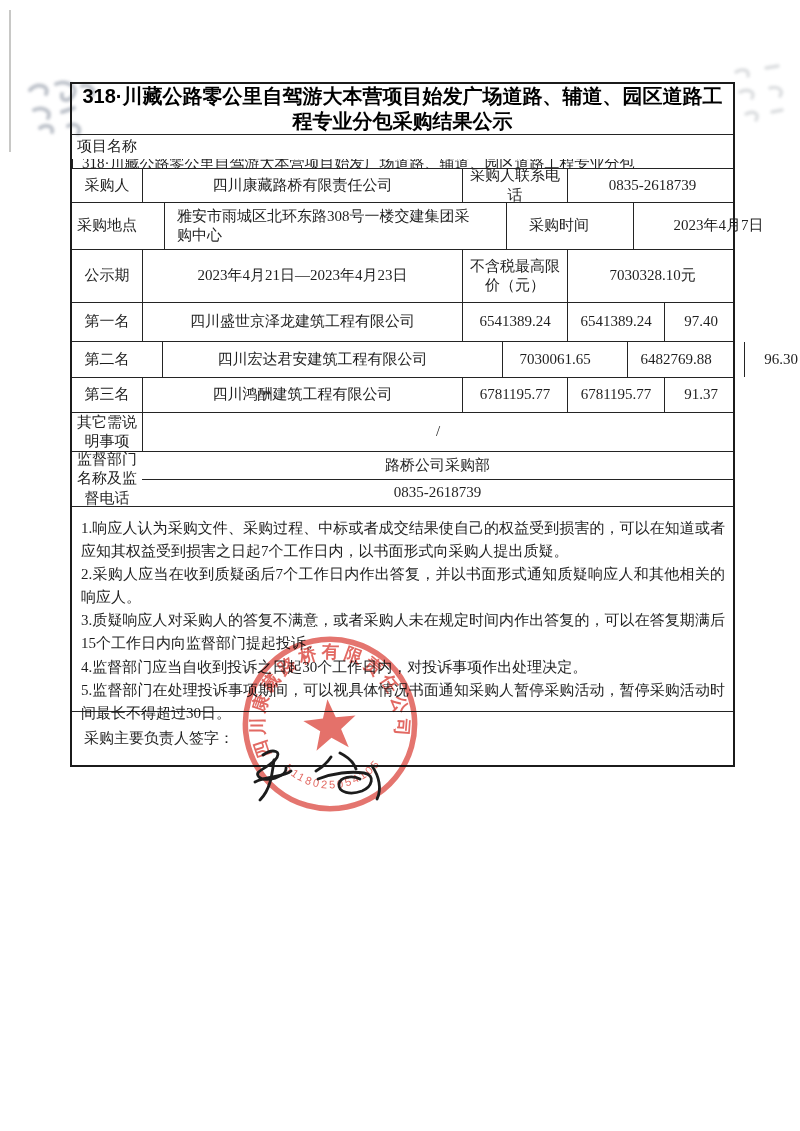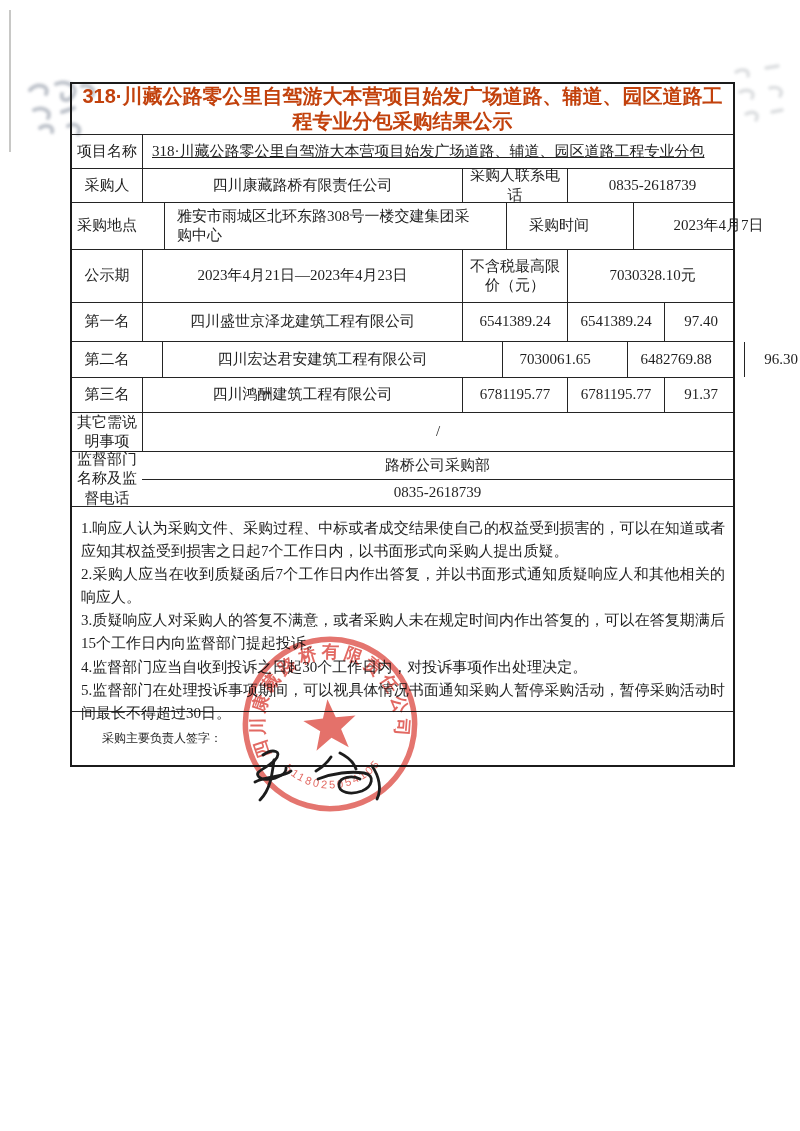--- a/index.html
+++ b/index.html
@@ -31,51 +31,51 @@
   .cell + .cell{border-left:1.5px solid #242424;}
   .c-label{width:70px;flex:none;}
   .c-main{width:320px;flex:none;}
   .c-mid{width:105px;flex:none;}
   .c-last{width:170px;flex:none;}
   .c-final{width:97px;flex:none;}
   .c-score{width:73px;flex:none;}
   .c-span{flex:1;}
   .left{justify-content:flex-start;text-align:left;}
   .r-title{height:50px;}
-  .r-proj{height:34px;}
+  .r-proj{height:34px;flex-direction:column;}
   .r-purch{height:34px;}
   .r-loc{height:47px;gap:22px;}
   .r-pub{height:53px;}
   .r-chead{height:39px;}
   .r-c1{height:39px;}
   .r-c2{height:36px;gap:20px;}
   .r-c3{height:35px;}
   .r-other{height:39px;}
   .r-superv{height:55px;}
   .r-objection{height:205px;}
   .r-sign{height:54px;}
   .title-cell{
     flex:1;
     font-family:"Liberation Sans","DejaVu Sans",sans-serif;
     font-weight:bold;font-size:20px;line-height:1.25;
     padding:12px 8px;
-    color:#c2410c;
+    color:#000000;
   }
   .stack{flex:1;display:flex;flex-direction:column;}
   .stack .sub{flex:1;display:flex;align-items:center;justify-content:center;font-size:15px;}
   .stack .sub:first-child{border-bottom:1.5px solid #242424;}
   .objection-text{
     flex:1;
     display:block;
     padding:10px 8px 6px 9px;
     font-size:15px;line-height:1.54;
     text-align:justify;
   }
   .objection-text p{margin:0;}
-  .sign-cell{flex:1;justify-content:flex-start;text-align:right;padding-left:30px;font-size:12px;}
+  .sign-cell{flex:1;justify-content:flex-start;text-align:right;padding-left:12px;font-size:15px;}
   .loc-value{padding-left:12px;}
   .proj-value{padding-left:9px;text-decoration:underline;}
   
   .overlay{position:absolute;pointer-events:none;}
   #stamp{left:238px;top:632px;width:184px;height:184px;mix-blend-mode:multiply;opacity:.85;transform:rotate(-6deg);}
   #signature{left:243px;top:746px;width:160px;height:58px;}
   #smudge-tl{left:24px;top:70px;width:80px;height:74px;opacity:.5;}
   #smudge-tr{left:726px;top:60px;width:70px;height:80px;opacity:.32;}
   #edge-line{left:9px;top:10px;width:2px;height:142px;background:#9b9b98;opacity:.55;}
   .stamp-txt{font-family:"Liberation Sans","DejaVu Sans",sans-serif;}

